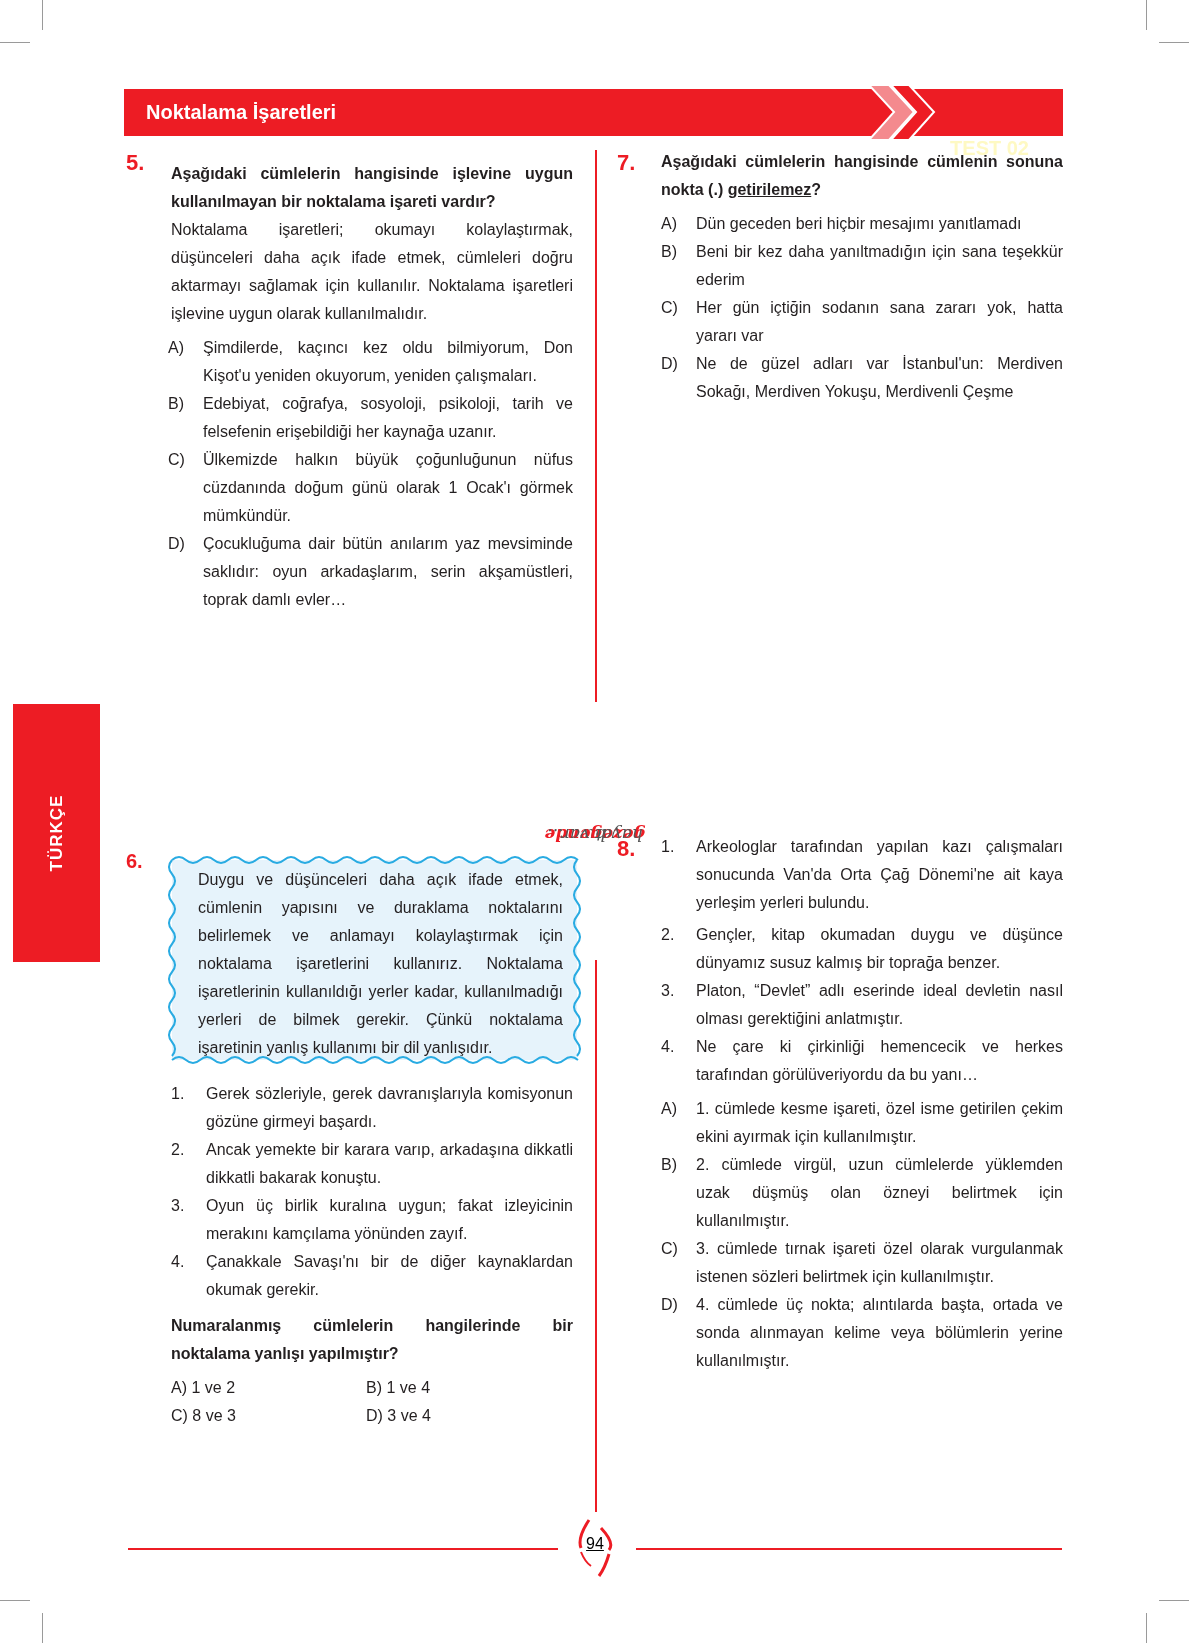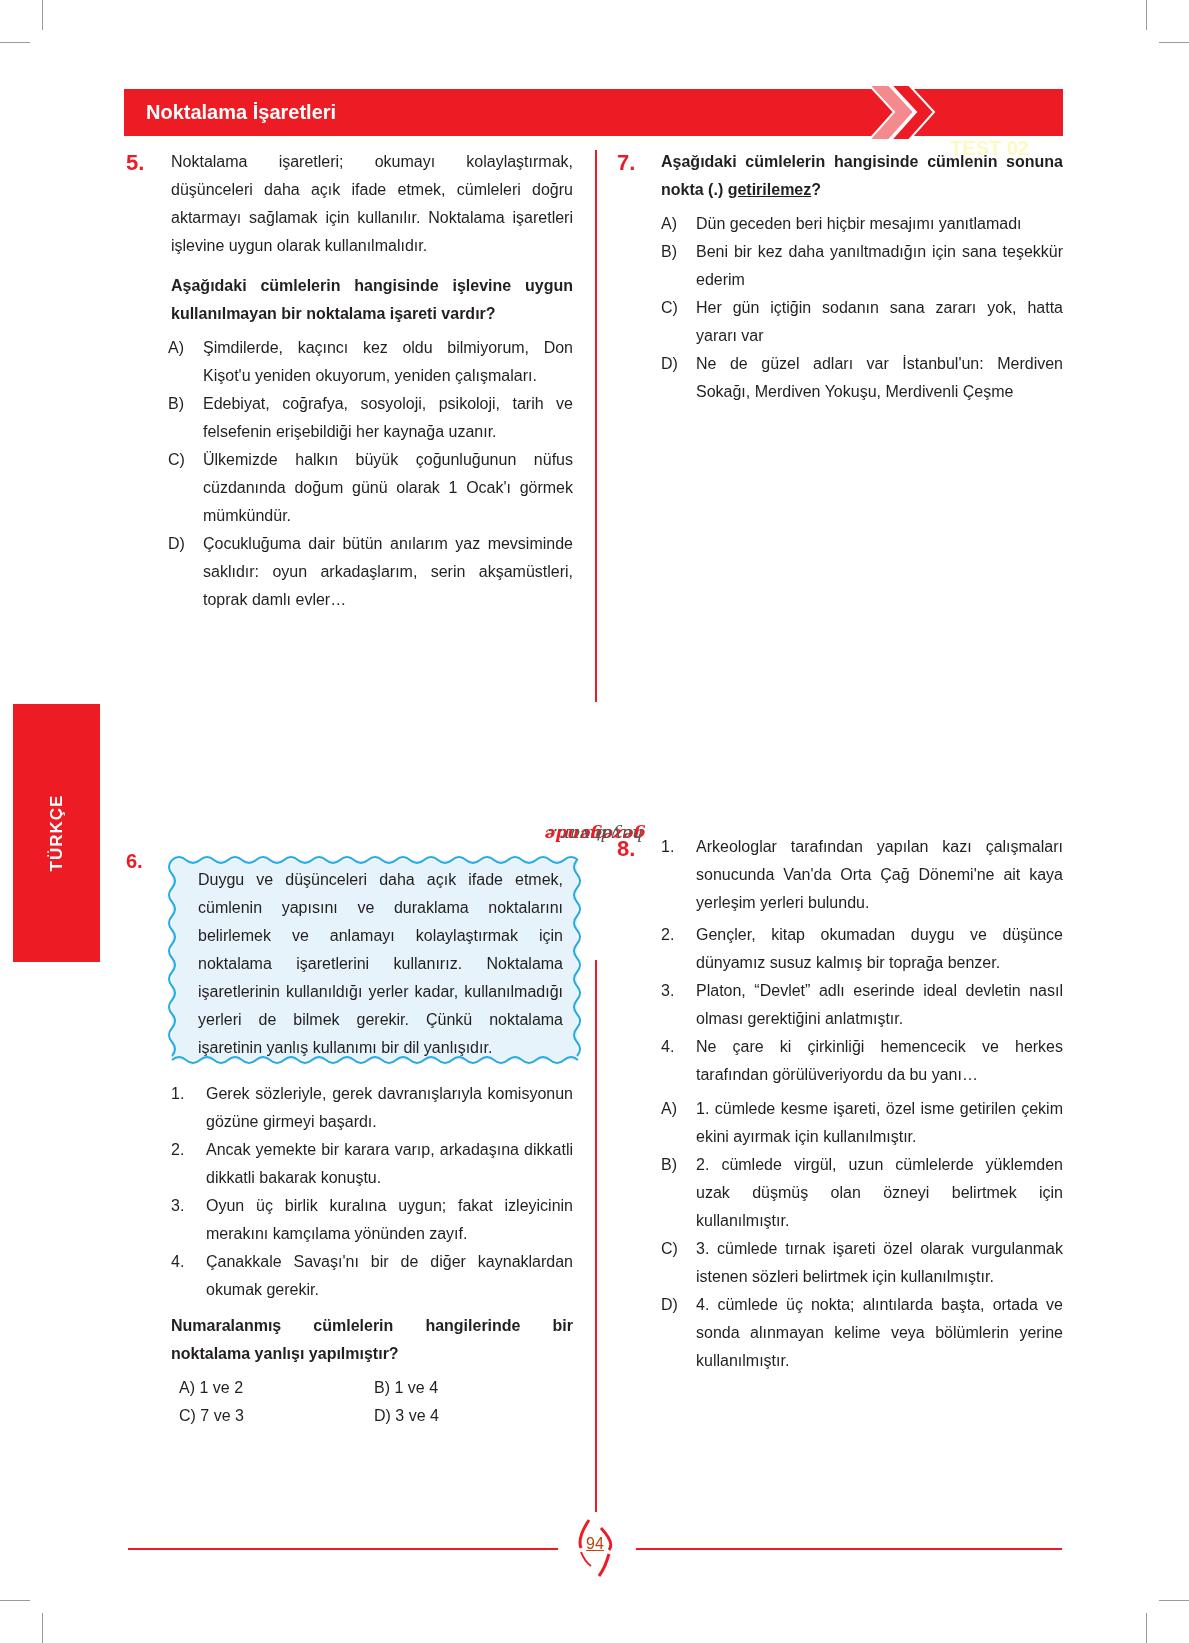--- a/index.html
+++ b/index.html
@@ -21,21 +21,21 @@
   .u { text-decoration:underline;margin-top:16px; }
   .sidetab { position:absolute; left:13px; top:704px; width:87px; height:258px; background:#ed1c24; }
   .sidetab span { position:absolute; left:50%; top:50%; transform:translate(-50%,-50%) rotate(-90deg); color:#fff; font-weight:bold; font-size:17px; letter-spacing:1px; white-space:nowrap; }
   .slogan { position:absolute; left:565px; top:720px; width:60px; height:230px; }
   .slogan span { position:absolute; left:50%; top:50%; transform:translate(-50%,-50%) rotate(-90deg); white-space:nowrap; font-family:"DejaVu Serif", serif; font-style:italic; font-size:17px; color:#555; }
   .slogan .red { color:#ed1c24; font-weight:bold; }
   .infobox { position:absolute; left:172px; top:860px; width:405px; height:200px; background:#e6f3fb; }
   .infobox .txt { position:absolute; left:14px; right:14px; top:6px; font-size:16px; line-height:28px; text-align:justify;margin-left:12px; }
   .footer-line { position:absolute; top:1548px; height:2px; background:#ed1c24; }
   .pagenum { position:absolute; left:575px; top:1518px; width:40px; height:60px; }
-  .pagenum .n { position:absolute; left:0; right:0; top:17px; text-align:center; font-size:16px; color:#c2410c;text-decoration:underline; }
+  .pagenum .n { position:absolute; left:0; right:0; top:17px; text-align:center; font-size:16px; color:#000000;text-decoration:underline; }
 </style>
 </head>
 <body>
 
 <div class="crop" style="left:42px;top:0;width:1px;height:30px;"></div>
 <div class="crop" style="left:0;top:42px;width:30px;height:1px;"></div>
 <div class="crop" style="left:1146px;top:0;width:1px;height:30px;"></div>
 <div class="crop" style="left:1159px;top:42px;width:30px;height:1px;"></div>
 <div class="crop" style="left:42px;top:1613px;width:1px;height:30px;"></div>
 <div class="crop" style="left:0;top:1600px;width:30px;height:1px;"></div>
@@ -61,22 +61,22 @@
 <div class="slogan">
   <span>
       <span>bu </span>
       <span class="red">gezegende</span>
       <span> hayat var...</span>
     </span>
 </div>
 
 <div class="qnum" style="left:126px;top:150px;">5.</div>
 <div class="col" style="left:171px;top:148px;width:402px;">
+  <div class="para bold" style="margin-top:12px;">Aşağıdaki cümlelerin hangisinde işlevine uygun kullanılmayan bir noktalama işareti vardır?</div>
   <div class="para">Noktalama işaretleri; okumayı kolaylaştırmak, düşünceleri daha açık ifade etmek, cümleleri doğru aktarmayı sağlamak için kullanılır. Noktalama işaretleri işlevine uygun olarak kullanılmalıdır.</div>
-  <div class="para bold" style="margin-top:12px;">Aşağıdaki cümlelerin hangisinde işlevine uygun kullanılmayan bir noktalama işareti vardır?</div>
   <div style="margin-top:6px;margin-left:-3px;">
     <div class="opt">
         <span class="k">A)</span>
         <span class="v">Şimdilerde, kaçıncı kez oldu bilmiyorum, Don Kişot'u yeniden okuyorum, yeniden çalışmaları.</span>
       </div>
     <div class="opt">
         <span class="k">B)</span>
         <span class="v">Edebiyat, coğrafya, sosyoloji, psikoloji, tarih ve felsefenin erişebildiği her kaynağa uzanır.</span>
       </div>
     <div class="opt">
@@ -134,24 +134,24 @@
     </div>
   <div class="opt">
       <span class="k">3.</span>
       <span class="v">Oyun üç birlik kuralına uygun; fakat izleyicinin merakını kamçılama yönünden zayıf.</span>
     </div>
   <div class="opt">
       <span class="k">4.</span>
       <span class="v">Çanakkale Savaşı'nı bir de diğer kaynaklardan okumak gerekir.</span>
     </div>
   <div class="para bold" style="margin-top:8px;">Numaralanmış cümlelerin hangilerinde bir noktalama yanlışı yapılmıştır?</div>
-  <div style="display:grid;grid-template-columns:195px 195px;margin-top:6px;margin-left:8px;">
+  <div style="display:grid;grid-template-columns:195px 195px;margin-top:6px;">
     <div><span>A)</span> <span>1 ve 2</span></div>
     <div><span>B)</span> <span>1 ve 4</span></div>
-    <div><span>C)</span> <span>7 ve 3</span></div>
+    <div><span>C)</span> <span>8 ve 3</span></div>
     <div><span>D)</span> <span>3 ve 4</span></div>
   </div>
 </div>
 
 <div class="qnum" style="left:617px;top:836px;">8.</div>
 <div class="col" style="left:661px;top:833px;width:402px;">
   <div class="opt">
       <span class="k">1.</span>
       <span class="v">Arkeologlar tarafından yapılan kazı çalışmaları sonucunda Van'da Orta Çağ Dönemi'ne ait kaya yerleşim yerleri bulundu.</span>
     </div>

